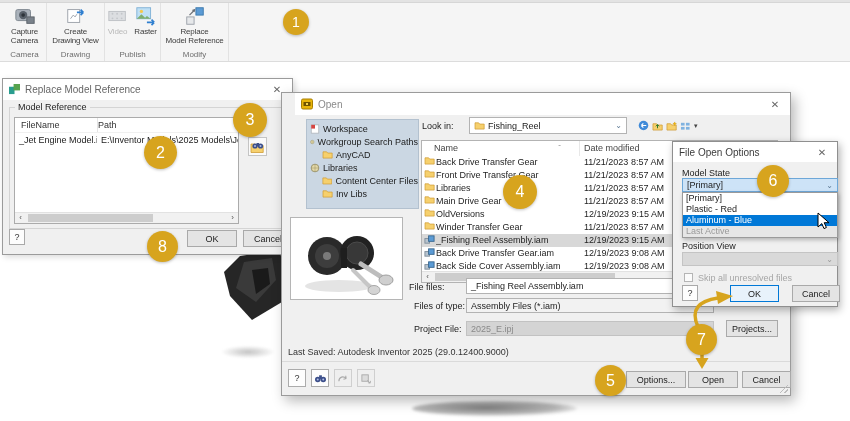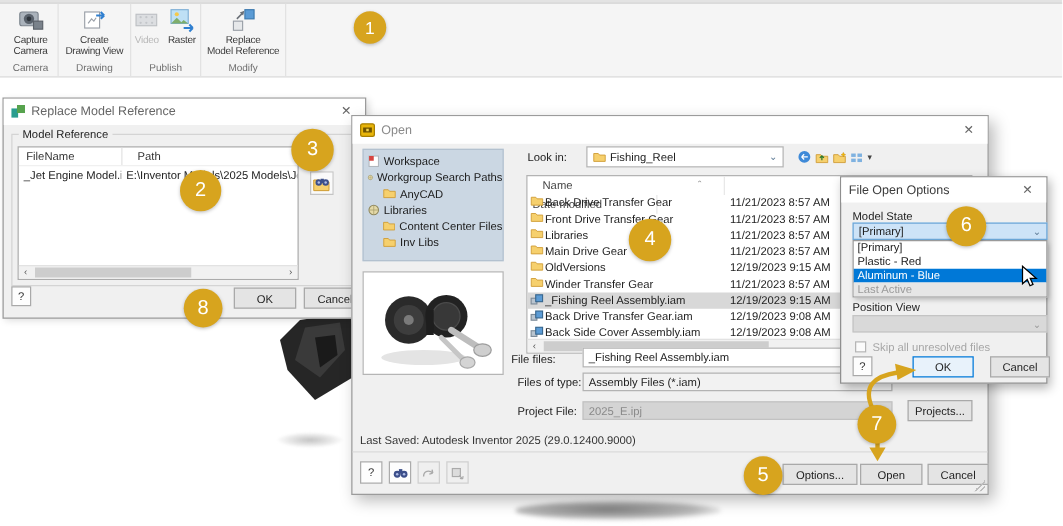--- a/index.html
+++ b/index.html
@@ -35,39 +35,39 @@
 
   
   #dlgReplace { left:2px; top:78px; width:291px; height:177px; box-shadow:2px 2px 6px rgba(0,0,0,.15); z-index:2; }
   #dlgReplace .tbar { height:21px; }
   #dlgReplace .tbar .ttl { color:#666; }
   .gbox { position:absolute; left:6px; top:28px; width:279px; height:122px; border:1px solid #d4d4d4; }
   .gbox-lb { position:absolute; left:5px; top:-6px; background:#f0f0f0; padding:0 3px; font-size:9px; color:#222; }
   .rlist { position:absolute; left:4px; top:9px; width:225px; height:107px; background:#fff; border:1px solid #ababab; overflow:hidden; }
   .rlist-h { display:flex; height:15px; line-height:15px; color:#333; border-bottom:1px solid #f0f0f0; }
   .rlist-h .c1 { width:82px; padding-left:6px; }
-  .rlist-h .c2 { flex:1; border-left:1px solid #e4e4e4; padding-left:12px; }
+  .rlist-h .c2 { flex:1; border-left:1px solid #e4e4e4; padding-left:0; }
   .rlist-r { display:flex; height:14px; line-height:14px; white-space:nowrap; }
   .rlist-r .c1 { width:82px; padding-left:4px; overflow:hidden; }
   .rlist-r .c2 { flex:1; padding-left:4px; overflow:hidden; }
   .hscroll { position:absolute; left:0; right:0; bottom:0; height:11px; background:#f1f1f1; border-top:1px solid #e2e2e2; }
   .hscroll .ar { position:absolute; top:0; width:11px; height:10px; color:#555; font-size:8px; line-height:10px; text-align:center; }
   .hscroll .thumb { position:absolute; top:1px; height:8px; background:#cdcdcd; }
 
   
-  #dlgOpen { left:281px; top:92px; width:510px; height:304px; box-shadow:4px 5px 12px rgba(0,0,0,.28); z-index:3; }
+  #dlgOpen { left:281px; top:92px; width:510px; height:304px; box-shadow:4px 5px 12px rgba(0,0,0,.28); z-index:3;padding-left:13px; }
   #dlgOpen .tbar { height:22px; }
   #dlgOpen .tbar .ttl { color:#8a8a8a; }
-  .tree { position:absolute; left:8px; top:26px; width:113px; height:90px; background:#cbd7e3; border:1px solid #b3c1cf; padding-top:2px; }
+  .tree { position:absolute; left:24px; top:26px; width:113px; height:90px; background:#cbd7e3; border:1px solid #b3c1cf; padding-top:2px; }
   .titem { display:flex; align-items:center; gap:3px; height:13px; padding-left:3px; color:#1b1b1b; white-space:nowrap; }
   .titem.ind { padding-left:15px; }
   .preview { position:absolute; left:8px; top:124px; width:113px; height:83px; background:#fff; border:1px solid #b5b5b5; }
   .minitools { position:absolute; left:356px; top:27px; display:flex; align-items:center; gap:3px; }
   .flist { position:absolute; left:139px; top:47px; width:357px; height:143px; background:#fff; border:1px solid #b3b3b3; overflow:hidden; }
-  .flist-h { display:flex; height:15px; line-height:15px; color:#444;flex-direction:column; }
+  .flist-h { display:flex; height:15px; line-height:15px; color:#444; }
   .flist-h .hc1 { width:158px; padding-left:12px; border-right:1px solid #e8e8e8; position:relative; }
   .flist-h .hc1 .sort { position:absolute; right:18px; top:-1px; color:#888; font-size:8px; }
   .flist-h .hc2 { width:104px; padding-left:4px; border-right:1px solid #e8e8e8; }
   .frow { display:flex; height:13px; line-height:13px; align-items:flex-start; white-space:nowrap; color:#1e1e1e; }
   .frow.sel { background:#d8d8d8; }
   .frow .fic { width:12px; margin-left:2px; flex:none; display:flex; }
   .frow .fn { width:144px; overflow:hidden; }
   .frow .fd { width:104px; padding-left:4px; overflow:hidden; }
   .sep { position:absolute; left:0; right:0; top:268px; border-top:1px solid #dadada; }
   .iconbtns { position:absolute; left:6px; top:276px; display:flex; gap:5px; }

